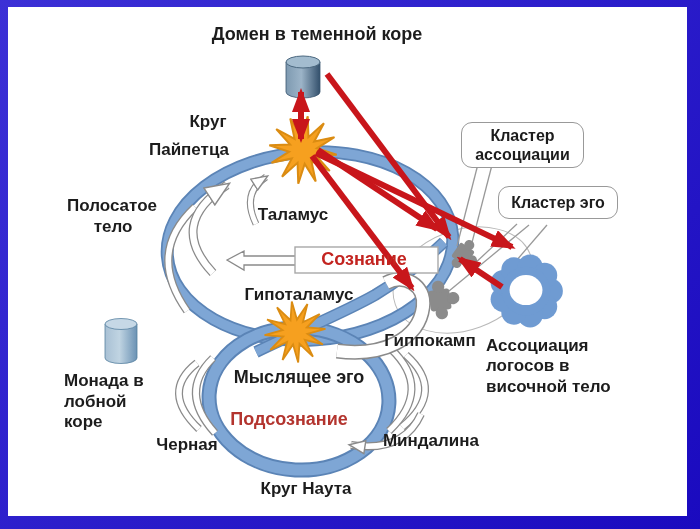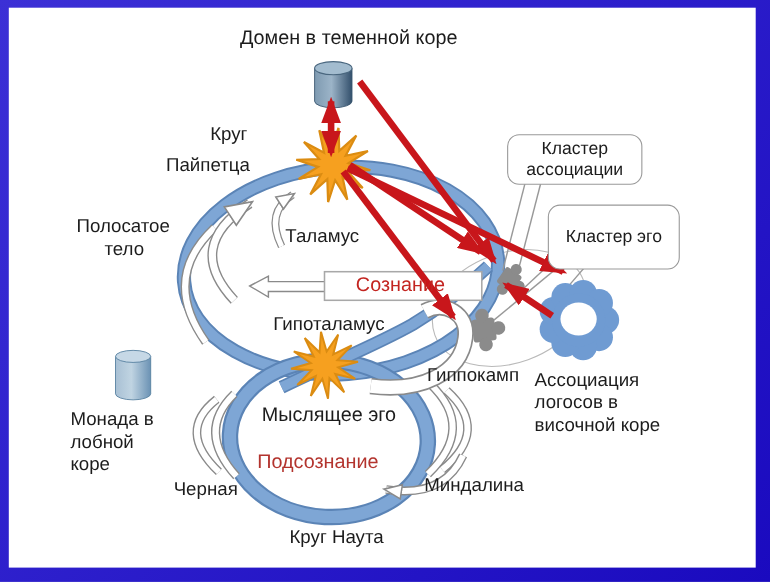--- a/index.html
+++ b/index.html
@@ -1,19 +1,19 @@
 <!DOCTYPE html>
 <html style="--frame-top: #3c30d6; --frame-bottom: #1a0abf; --ring: #7ea6d5; --ring-edge: #5b84b6; --star: #f6a01f; --star-edge: #db8c12; --red: #c8161b; --flower: #6f9bd2; --puzzle: #8b8b8b; --consciousness-text: #c32420; --subconscious-text: #b3342e; --text: #1c1c1c;"><head>
 <meta charset="utf-8">
 <style>
   html,body{margin:0;padding:0;background:#e8e8e8;font-family:"Liberation Sans",sans-serif;}
   .frame{position:relative;width:700px;height:529px;margin:0 auto;
          background:linear-gradient(135deg,var(--frame-top,#3c30d6),var(--frame-bottom,#1a0abf));}
   .canvas{position:absolute;left:8px;top:7px;right:13px;bottom:13px;background:#fff;overflow:hidden;}
-  .layer{position:absolute;left:-8px;top:-7px;width:620px;height:529px;}
+  .layer{position:absolute;left:-8px;top:-7px;width:620px;height:529px;font-weight:bold;}
   svg.diagram{position:absolute;left:0;top:0;}
   .lbl{position:absolute;color:var(--text,#1c1c1c);font-size:17px;white-space:nowrap;
        transform:translateX(-50%);line-height:1.15;}
   .lbl.left{transform:none;}
   .lbl.big{font-size:18px;}
   .lbl.red{color:var(--consciousness-text,#c32420);}
   .lbl.darkred{color:var(--subconscious-text,#b3342e);}
   .bubble{position:absolute;background:#fff;border:1.5px solid #999;border-radius:11px;
           text-align:center;font-size:16px;line-height:19px;padding:3px 2px;color:var(--text,#1c1c1c);}
   
@@ -170,29 +170,29 @@
    <div class="lbl" style="left:113px;top:217px;">тело</div>
 
    <div class="lbl big red" style="left:364px;top:249px;">Сознание</div>
 
    <div class="lbl" style="left:299px;top:285px;">Гипоталамус</div>
 
    <div class="bubble" style="left:461px;top:122px;width:117px;">
      <div>Кластер</div>
      <div>ассоциации</div>
    </div>
-   <div class="bubble" style="left:498px;top:186px;width:114px;padding:19px 2px;">
+   <div class="bubble" style="left:498px;top:186px;width:114px;padding:6px 2px;">
      <div>Кластер эго</div>
    </div>
 
    <div class="lbl" style="left:430px;top:331px;">Гиппокамп</div>
 
    <div class="lbl left" style="left:486px;top:336px;">Ассоциация</div>
    <div class="lbl left" style="left:486px;top:356px;">логосов в</div>
-   <div class="lbl left" style="left:486px;top:377px;">височной коре</div>
+   <div class="lbl left" style="left:486px;top:377px;">височной тело</div>
 
    <div class="lbl left" style="left:64px;top:371px;">Монада в</div>
    <div class="lbl left" style="left:64px;top:392px;">лобной</div>
    <div class="lbl left" style="left:64px;top:412px;">коре</div>
 
    <div class="lbl big" style="left:299px;top:367px;">Мыслящее эго</div>
    <div class="lbl big darkred" style="left:289px;top:409px;">Подсознание</div>
 
    <div class="lbl" style="left:187px;top:435px;">Черная</div>
 

